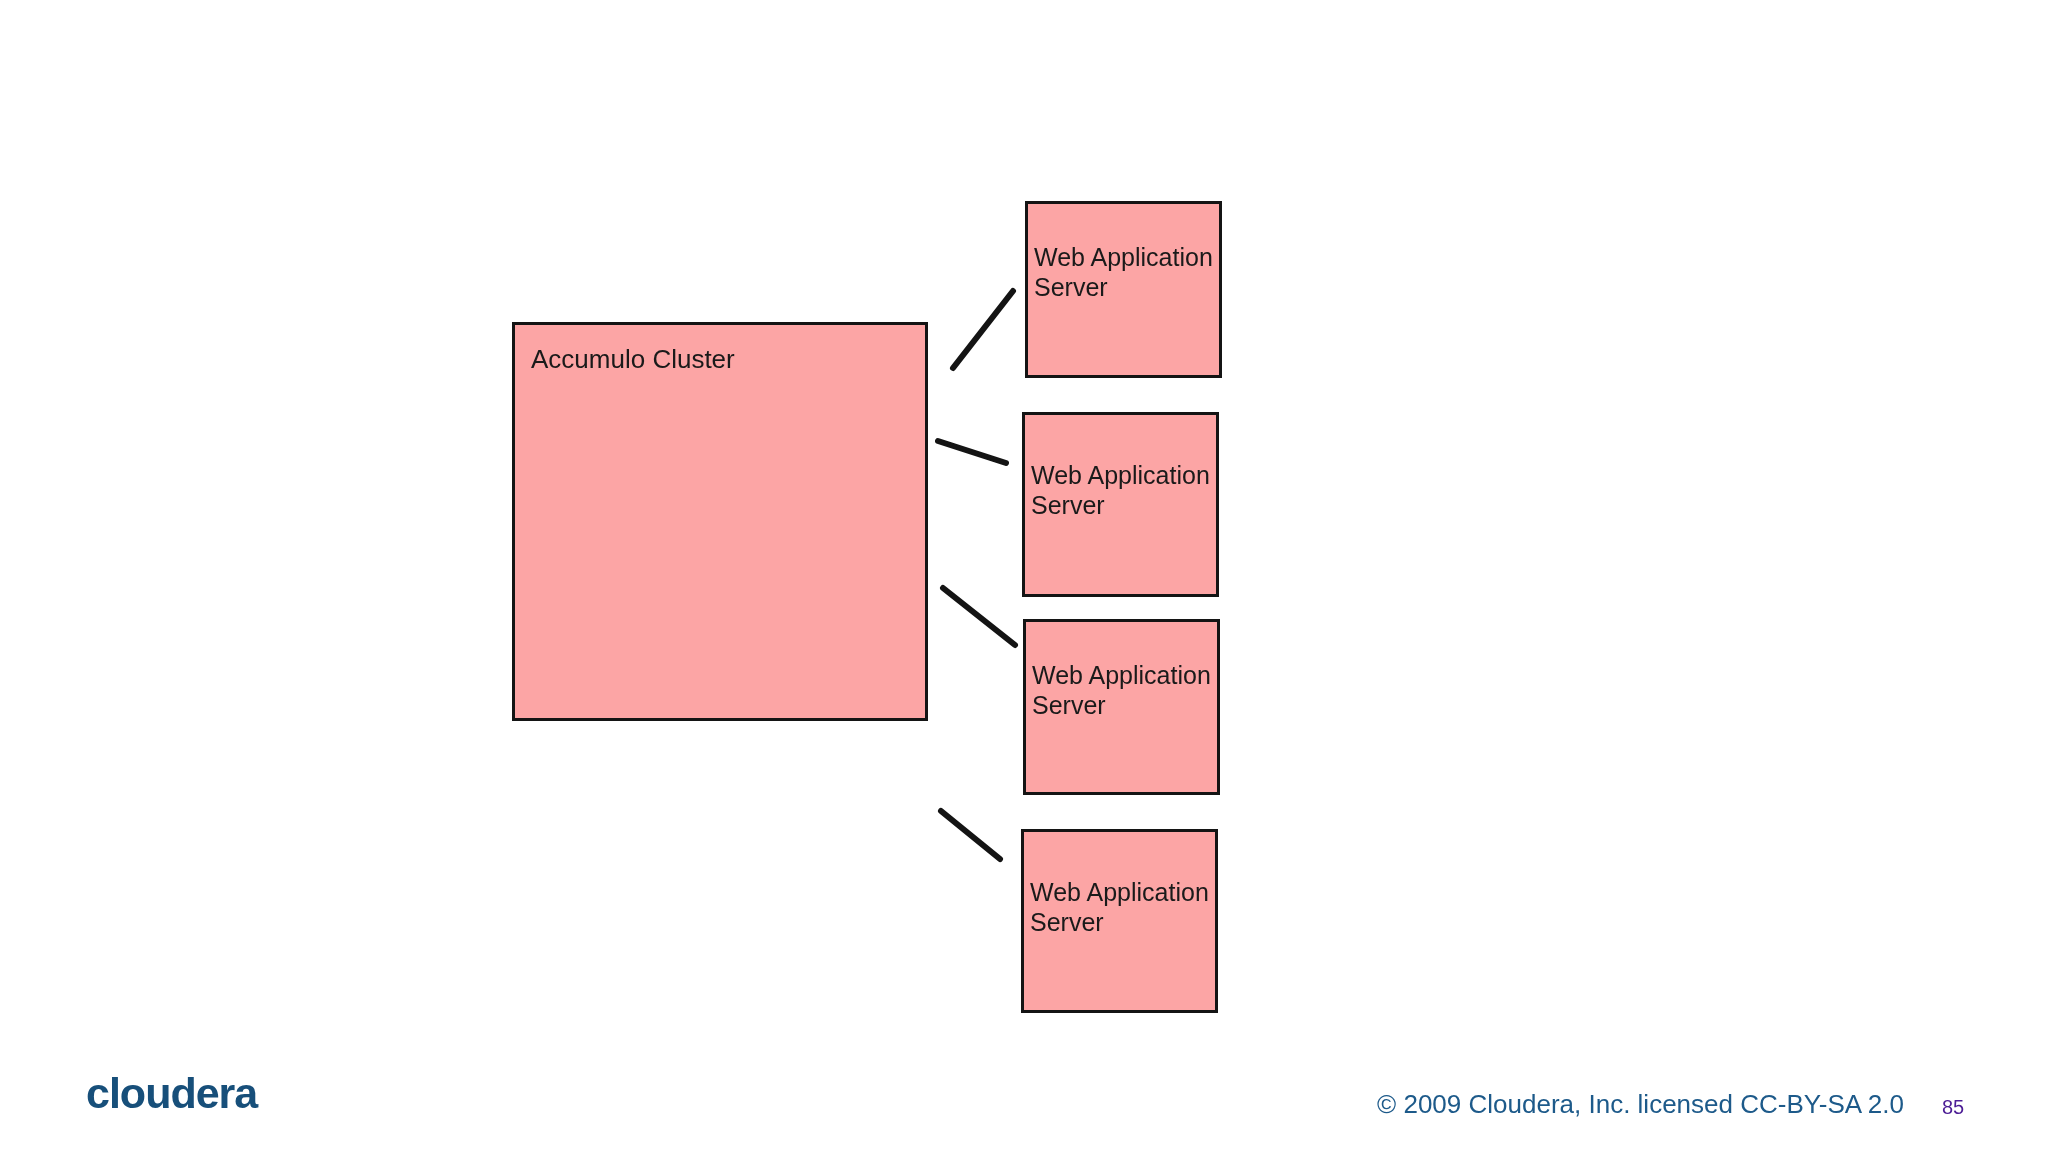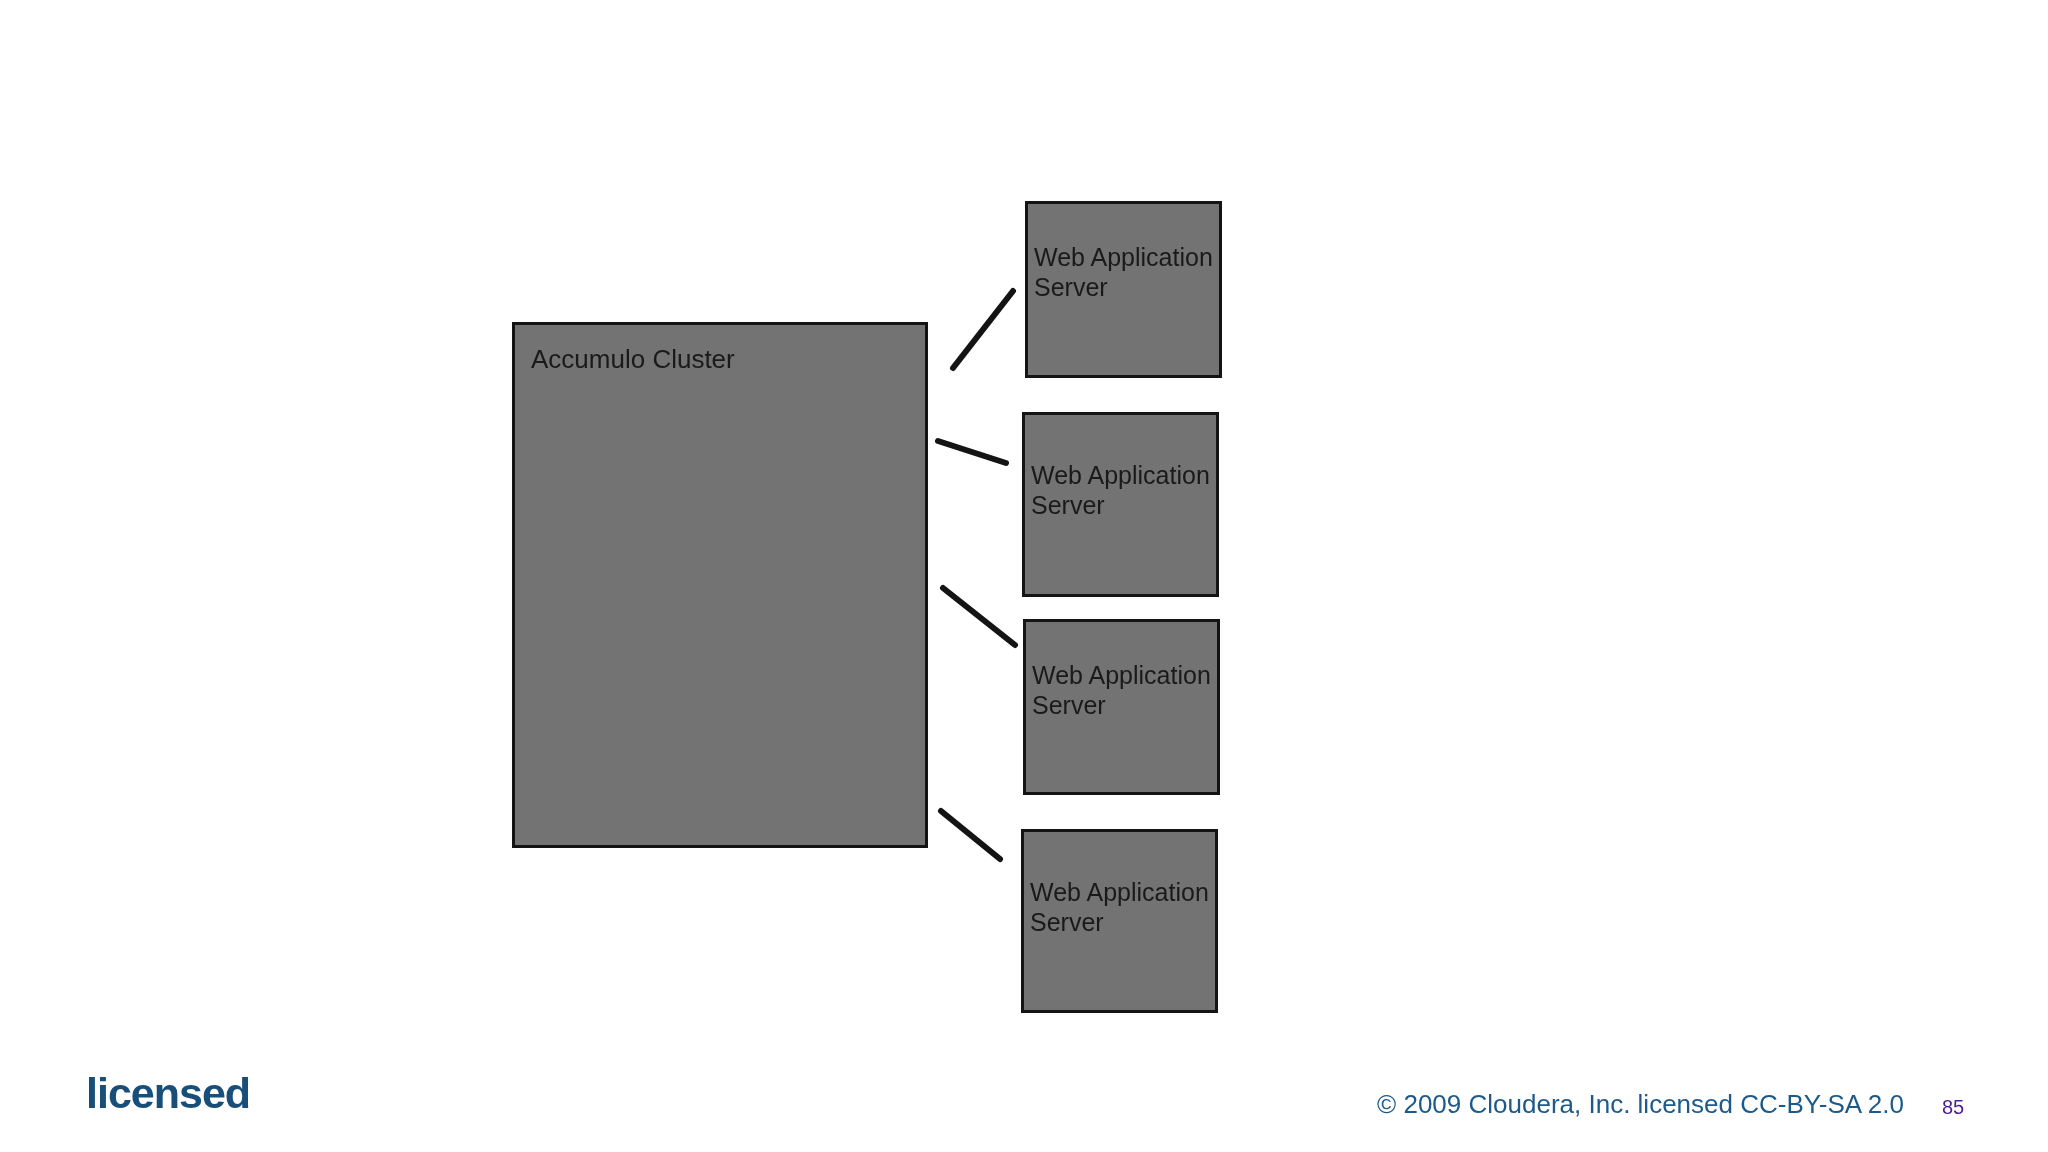--- a/index.html
+++ b/index.html
@@ -40,28 +40,28 @@
     top: 0;
     width: 2048px;
     height: 1152px;
     pointer-events: none;
   }
 
   .node {
     position: absolute;
     box-sizing: border-box;
     border: 3px solid #141414;
-    background: #737373;
+    background: #fca5a5;
     color: #1a1a1a;
   }
   .cluster-box {
     left: 512px;
     top: 322px;
     width: 416px;
-    height: 526px;
+    height: 399px;
     padding: 19px 10px 0 16px;
     font-size: 26px;
     line-height: 30px;
   }
   .server-box {
     width: 197px;
     font-size: 25px;
     line-height: 30px;
     padding-left: 6px;
     padding-right: 2px;
@@ -131,19 +131,19 @@
       <span class="srv-line">Server</span>
     </div>
 
     <div class="node server-box" style="left:1021px; top:829px; height:184px; padding-top:45px;">
       <span class="srv-line">Web Application</span>
       <span class="srv-line">Server</span>
     </div>
 
   </div>
 
-  <div class="logo" style="color: rgb(23, 79, 122);">licensed</div>
+  <div class="logo" style="color: rgb(23, 79, 122);">cloudera</div>
 
   <div class="copyright" style="color: rgb(29, 90, 138);">© 2009 Cloudera, Inc. licensed CC-BY-SA 2.0</div>
 
   <div class="page-number" style="color: #4c1d95;">85</div>
 
 </div>
 
 </body></html>

